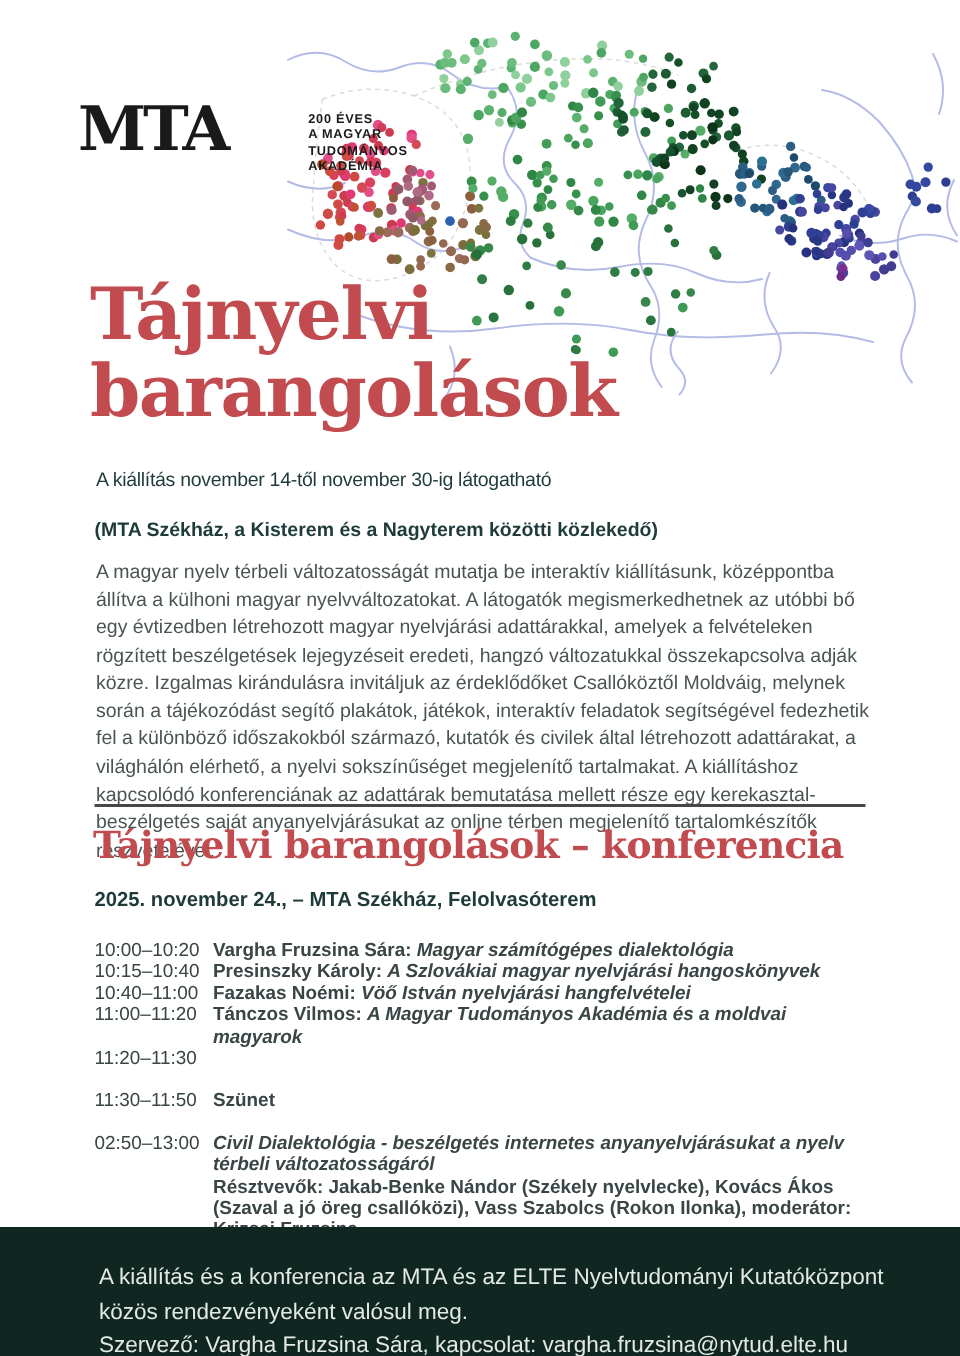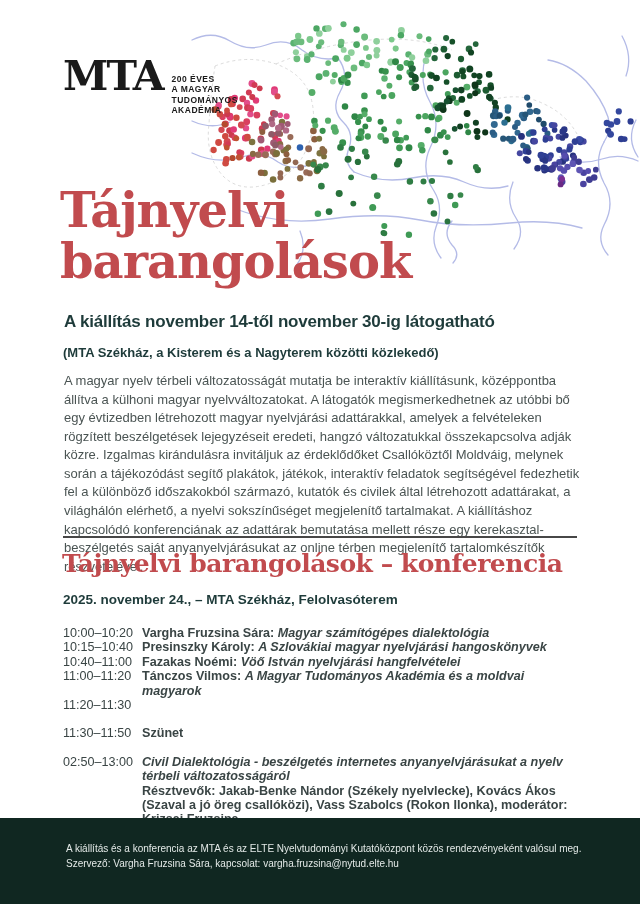--- a/index.html
+++ b/index.html
@@ -3,54 +3,54 @@
 <meta charset="utf-8">
 <style>
   html,body{margin:0;padding:0;background:#ffffff;}
   .page{
     position:relative;width:640px;height:904px;background:#ffffff;overflow:hidden;
     font-family:"Liberation Sans",sans-serif;
   }
   .map{position:absolute;top:0;left:0;width:640px;height:280px;}
   .river{fill:none;stroke:var(--river);stroke-width:1.3;stroke-linecap:round;stroke-linejoin:round;}
   .borderline{fill:none;stroke:var(--border-dash);stroke-width:1;stroke-dasharray:3 3;opacity:.8;}
-  .logo{position:absolute;top:57px;left:63px;display:flex;align-items:flex-start;z-index:2;}
+  .logo{position:absolute;top:57px;left:52px;display:flex;align-items:center;z-index:2;gap:45px;}
   .logo-acronym{
     font-family:"DejaVu Serif","Liberation Serif",serif;font-weight:700;
     font-size:41px;line-height:.95;letter-spacing:-2px;color:var(--logo-text);
   }
   .logo-caption{
     margin:17px 0 0 9px;font-size:8.5px;font-weight:700;letter-spacing:.5px;
     line-height:1.22;color:var(--logo-text);text-transform:uppercase;
   }
   .title{
     position:absolute;top:185px;left:60px;width:440px;z-index:2;
     font-family:"DejaVu Serif","Liberation Serif",serif;font-weight:700;
     font-size:48px;line-height:1.06;letter-spacing:-1px;color:var(--accent);
   }
-  .dates{position:absolute;top:312px;left:64px;font-size:17px;font-weight:700;letter-spacing:-.2px;color:var(--teal);}
+  .dates{position:absolute;top:312px;left:64px;font-size:13px;font-weight:400;letter-spacing:-.2px;color:var(--teal);}
   .location{position:absolute;top:345px;left:63px;font-size:13px;font-weight:700;color:var(--teal);}
   .desc{position:absolute;top:372px;left:64px;width:516px;font-size:13px;line-height:1.43;color:var(--body);}
   .divider{position:absolute;top:536px;left:63px;width:514px;height:2px;background:var(--divider);}
   .conf-heading{
     position:absolute;top:549px;left:62px;
     font-family:"DejaVu Serif","Liberation Serif",serif;font-weight:700;
     font-size:25px;letter-spacing:-.5px;color:var(--accent);
   }
   .conf-date{position:absolute;top:592px;left:63px;font-size:13.5px;font-weight:700;color:var(--teal);}
   .schedule{position:absolute;top:626px;left:63px;width:520px;font-size:12.6px;line-height:14.4px;color:var(--sched);}
   .srow{display:flex;}
   .srow.gap{margin-top:14px;}
   .stime{flex:0 0 79px;}
   .sbody{flex:1;font-weight:bold;}
   .sbody em{font-style:italic;}
   .footer{
     position:absolute;top:818px;left:0;width:640px;height:86px;box-sizing:border-box;
     background:var(--footer-bg);color:var(--footer-text);
-    font-size:10px;line-height:1.5;padding:23px 24px 0 66px;
+    font-size:15px;line-height:1.5;padding:23px 24px 0 66px;
   }
 </style>
 </head>
 <body>
 
 <div class="page" style="--accent: #c14b4e; --teal: #1e3b3a; --body: #4a5453; --sched: #3a4545; --divider: #474747; --footer-bg: #102721; --footer-text: #e3e9e7; --river: #b4bbe7; --border-dash: #d2d2d2; --logo-text: #1a1a1a;">
 
   <svg class="map" viewBox="0 0 640 280" aria-hidden="true">
     <g id="map-rivers">
         <path d="M192 40 Q212 30 230 41 Q248 52 266 45 Q286 37 302 50 Q318 62 338 58" class="river"></path>

